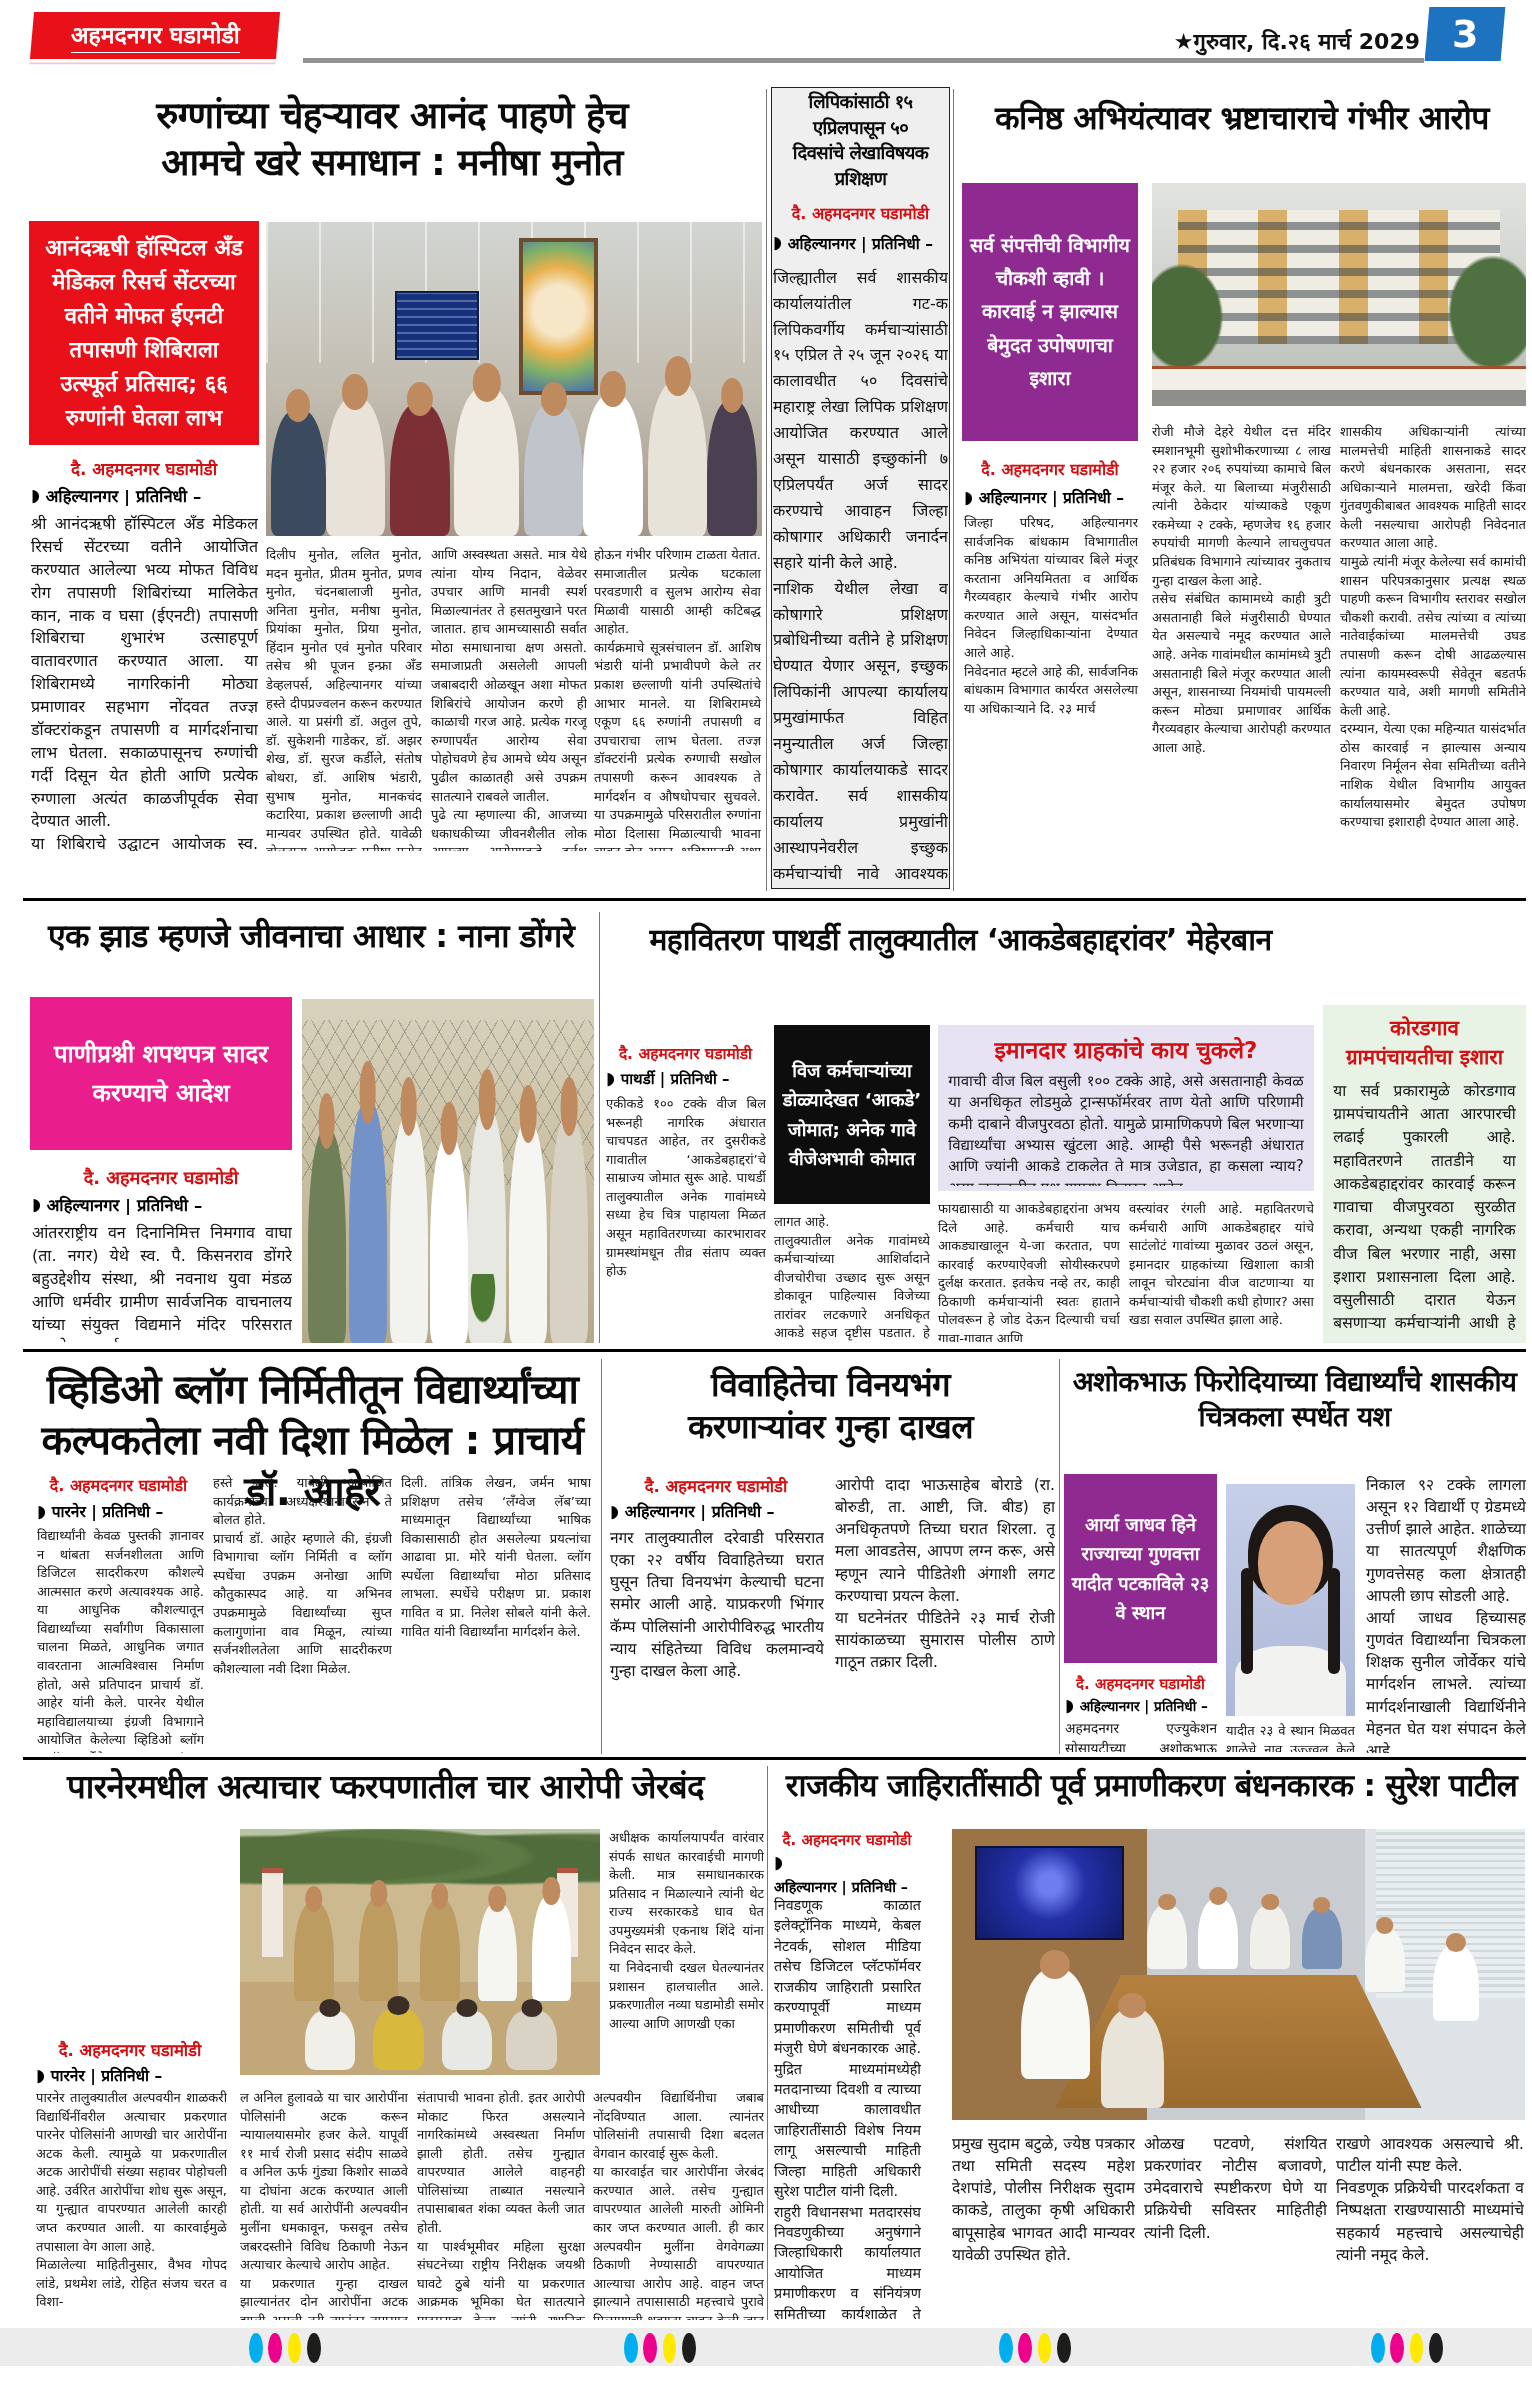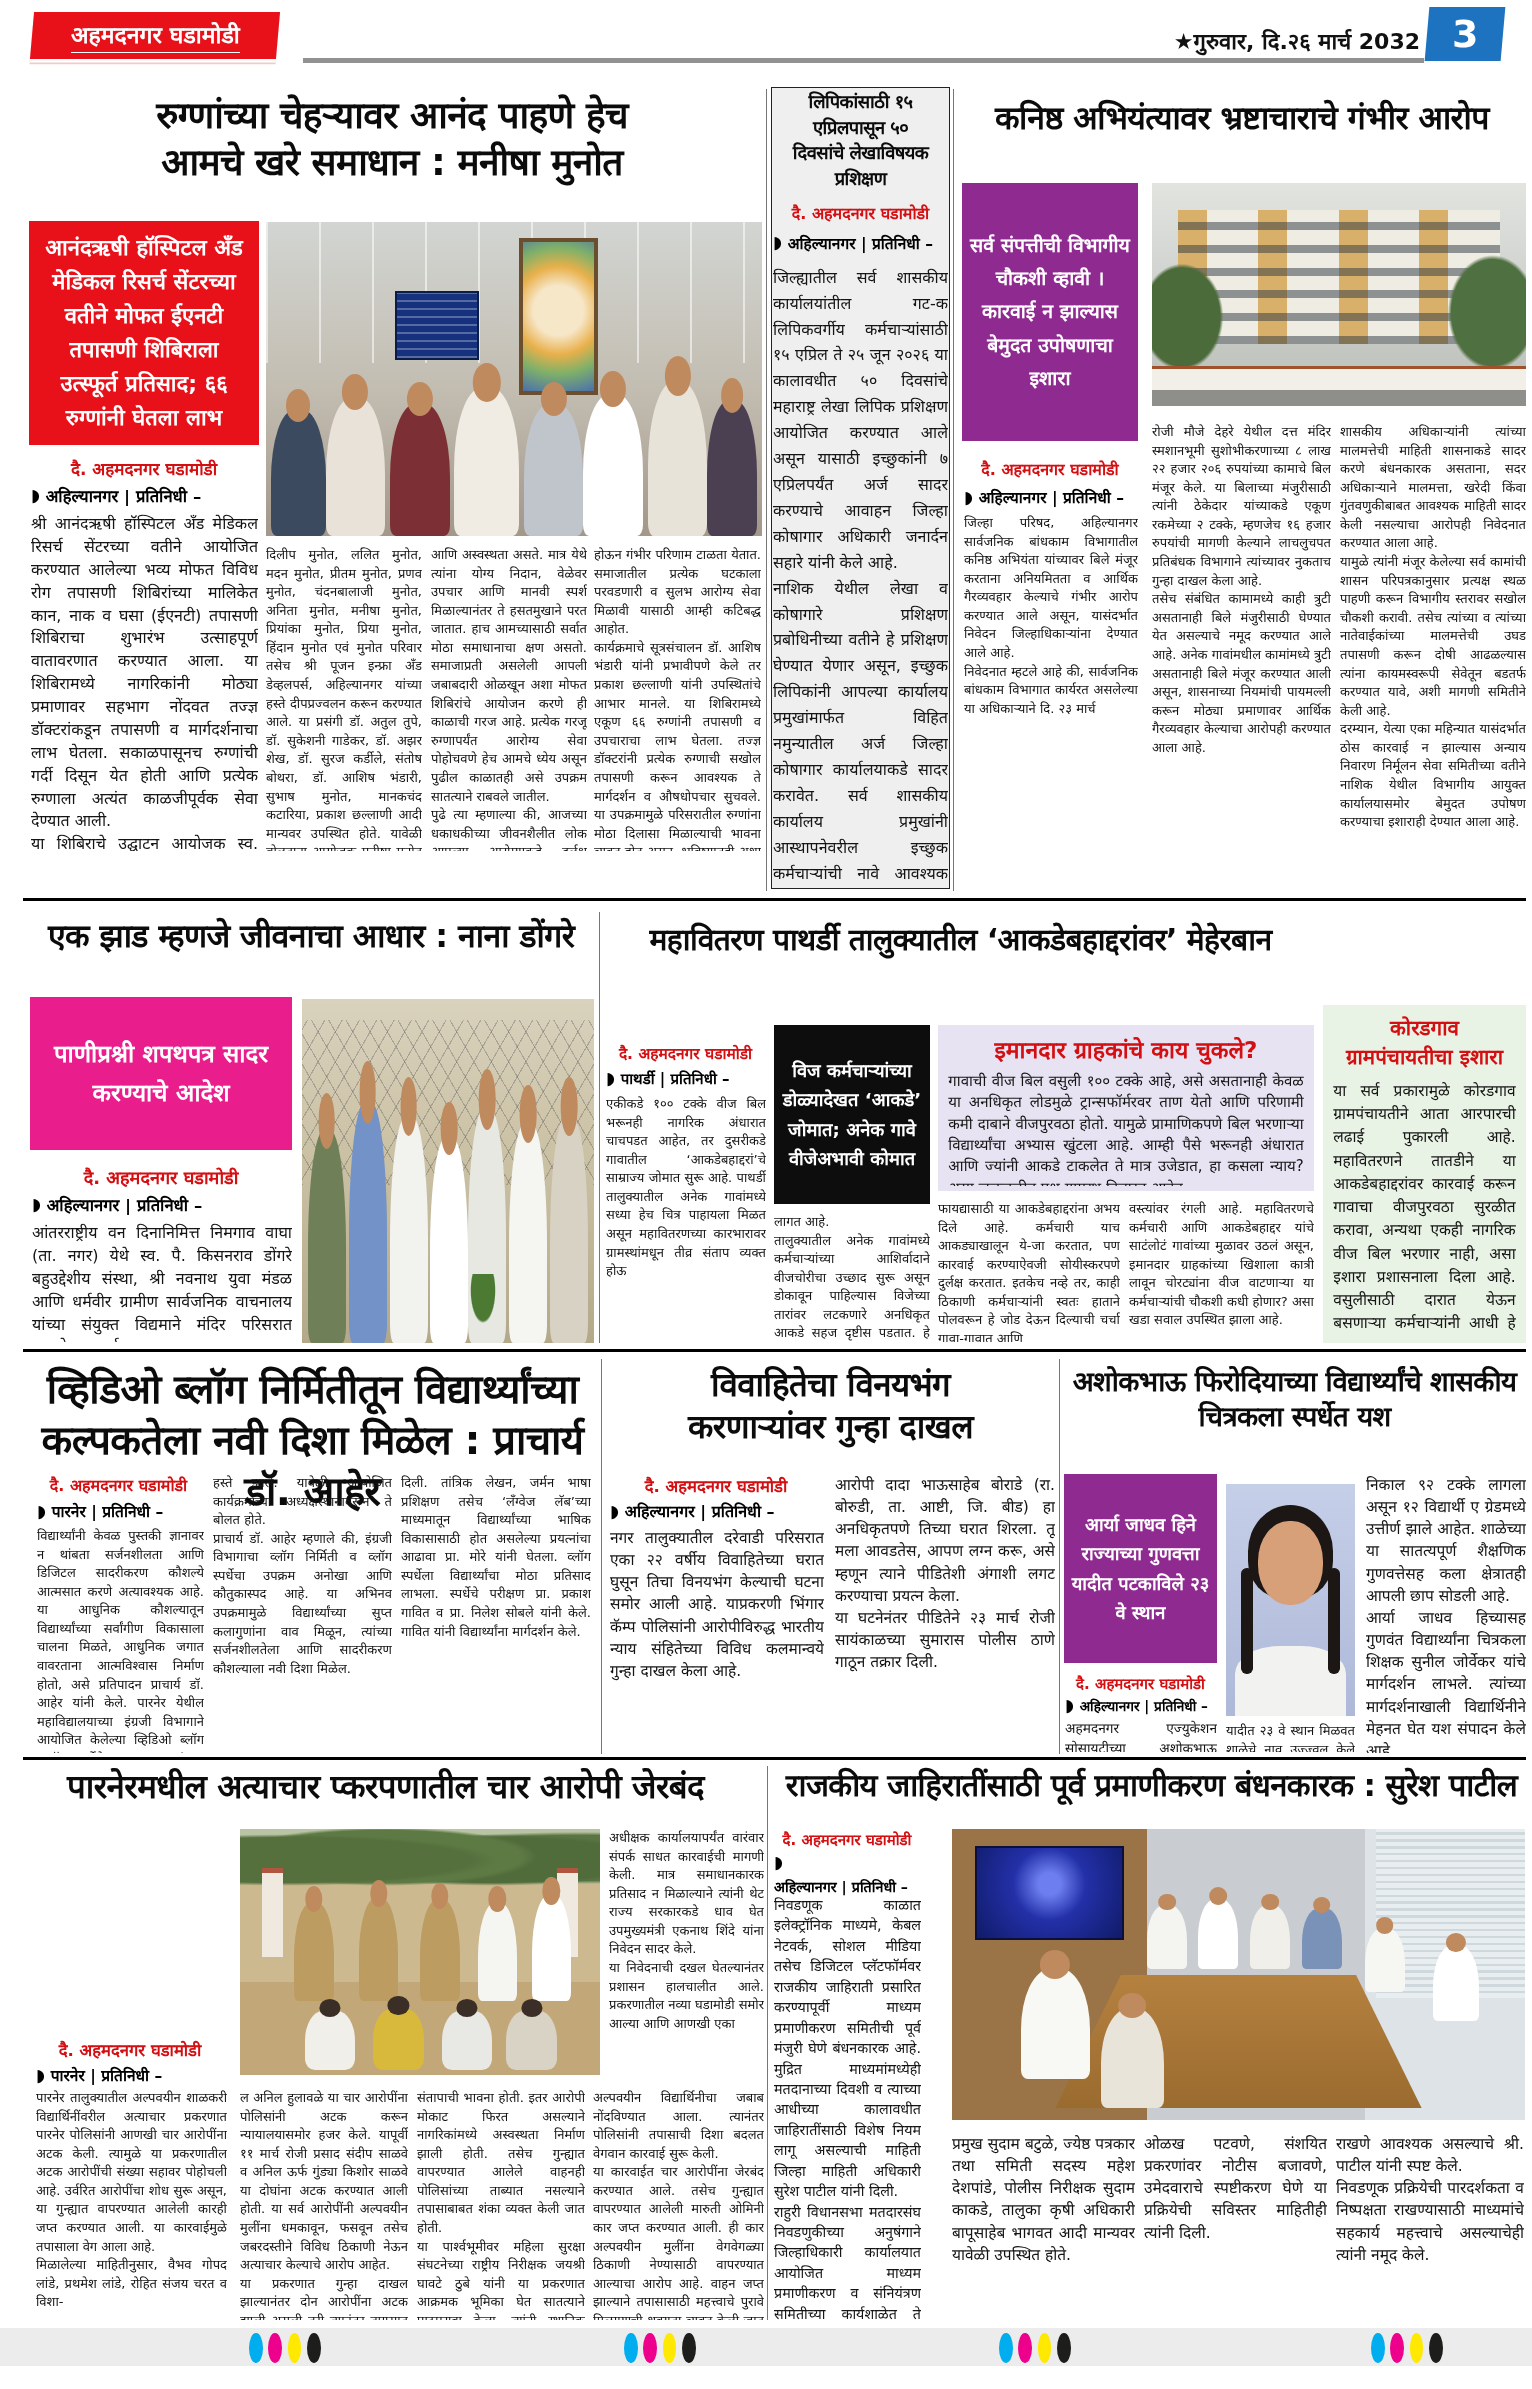--- a/index.html
+++ b/index.html
@@ -32,21 +32,21 @@
   .brandbox{display:flex;align-items:center;justify-content:center;}
 </style>
 </head>
 <body>
 
 <div id="page">
 
   <div class="abs brandbox" style="left:31.5px;top:11.5px;width:246px;height:47px;background:#e8111a;transform:skewX(-5deg);box-shadow:0 3.4px 0 #fff,0 5.2px 0 #f3c9c9;">
     <span style="color:#fff;font-weight:800;font-size:23px;border-bottom:1.7px solid #fff;padding-bottom:2.3px;transform:skewX(5deg);">अहमदनगर घडामोडी</span>
   </div>
-  <div class="abs" style="left:1076px;top:25px;width:344px;text-align:right;font-weight:800;font-size:22px;">★गुरुवार, दि.२६ मार्च 2032</div>
+  <div class="abs" style="left:1076px;top:25px;width:344px;text-align:right;font-weight:800;font-size:22px;">★गुरुवार, दि.२६ मार्च 2029</div>
   <div class="abs brandbox" style="left:1427px;top:6.9px;width:76px;height:54px;background:#1e73c0;transform:skewX(-5deg);">
     <span style="color:#fff;font-weight:800;font-size:38px;transform:skewX(5deg);">3</span>
   </div>
   <div class="abs" style="left:303px;top:58px;width:1121px;height:5.2px;background:#919191;"></div>
 
   <div class="abs h" style="left:24px;top:92px;width:736px;height:127px;font-size:37px;">रुग्णांच्या चेहऱ्यावर आनंद पाहणे हेच
 आमचे खरे समाधान : मनीषा मुनोत</div>
 
   <div class="abs colorbox" style="left:29px;top:221px;width:230px;height:224px;background:#e8111a;font-size:22px;line-height:1.55;padding:0 9.2px;box-sizing:border-box;">
     <span>आनंदऋषी हॉस्पिटल अँड मेडिकल रिसर्च सेंटरच्या वतीने मोफत ईएनटी तपासणी शिबिराला उत्स्फूर्त प्रतिसाद; ६६ रुग्णांनी घेतला लाभ</span>

